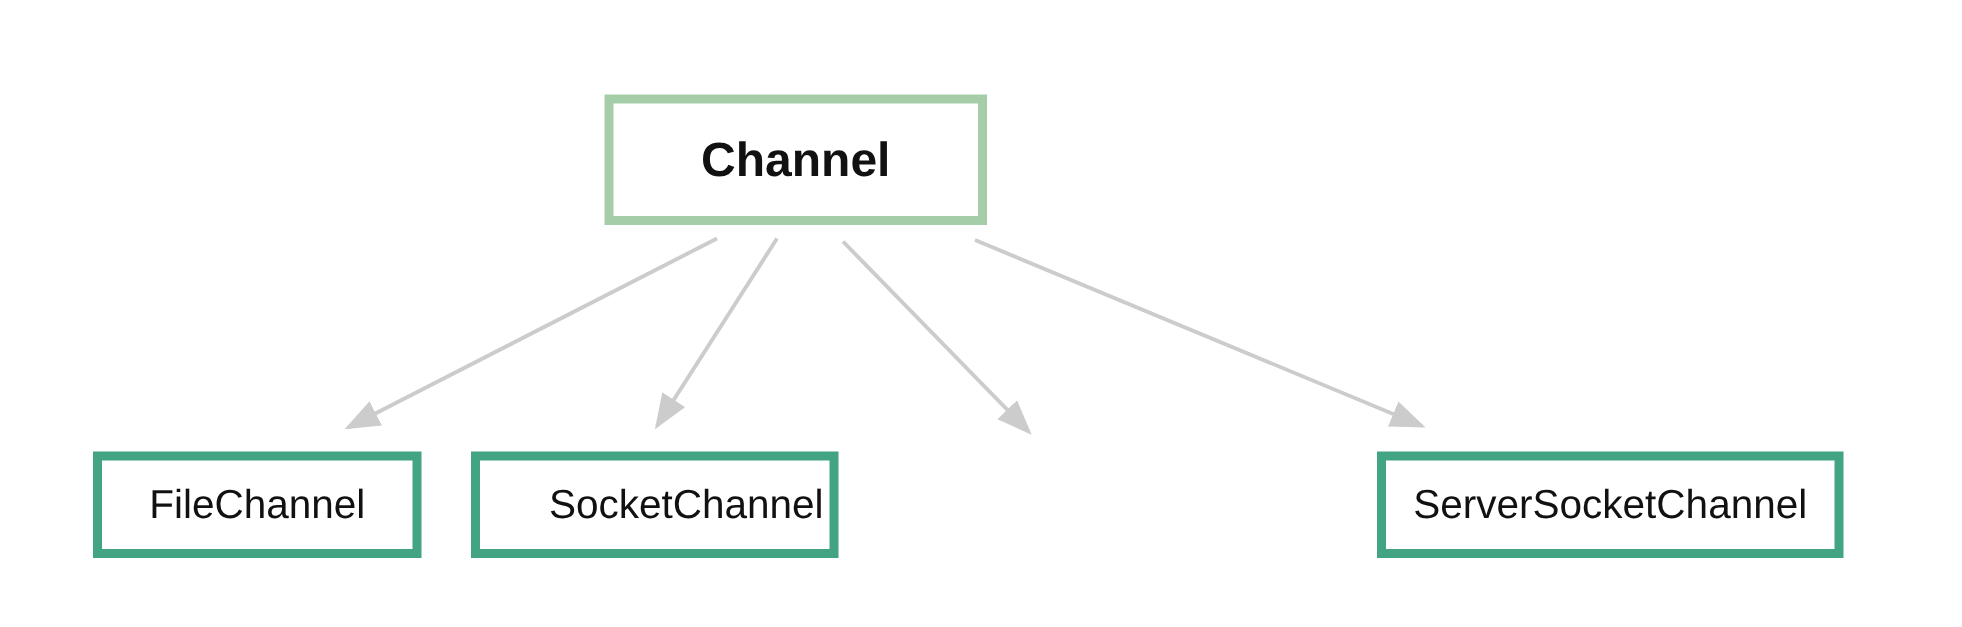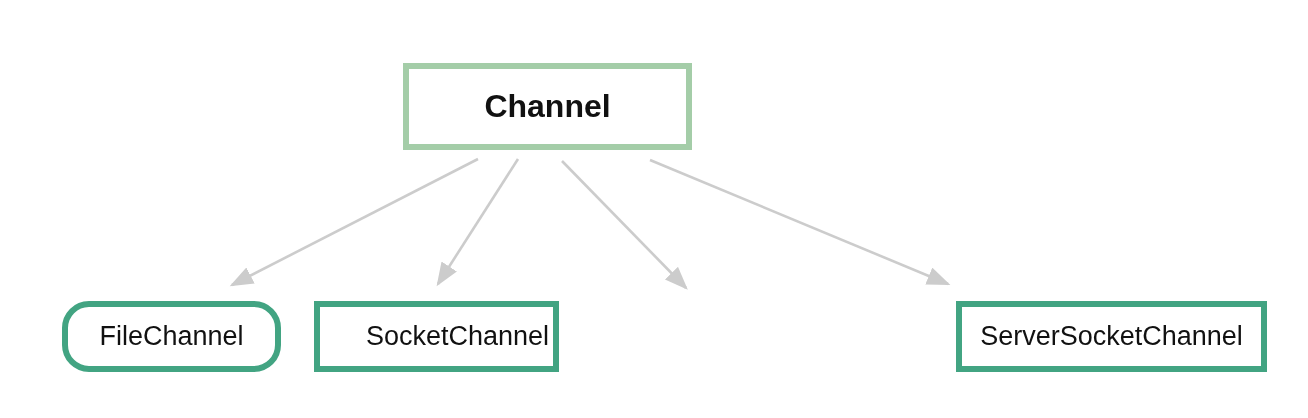--- a/index.html
+++ b/index.html
@@ -25,37 +25,37 @@
     position: absolute;
     display: flex;
     align-items: center;
     justify-content: center;
     background: var(--background);
     color: var(--text);
   }
   .node-root {
     left: 403px;
     top: 63px;
-    width: 289px;
+    width: 255px;
     height: 87px;
     border: 6px solid var(--parent-border);
     font-size: 32px;
     font-weight: bold;
   }
   .node-child {
     top: 301px;
     height: 71px;
     border: 6px solid var(--child-border);
     font-size: 27px;
     font-weight: 400;
   }
-  .node-file    { left: 62px;  width: 219px; border-radius: 27px; }
+  .node-file    { left: 62px;  width: 219px; }
   .node-socket  { left: 314px; width: 245px; padding-left: 42px; }
   .node-datagram{ left: 600px; width: 278px; }
-  .node-server  { left: 956px; width: 311px; }
+  .node-server  { left: 918px; width: 311px; }
   .arrows {
     position: absolute;
     left: 0; top: 0;
     width: 1308px;
     height: 418px;
     pointer-events: none;
   }
   .arrow-line {
     stroke: var(--arrow);
     stroke-width: 2.6;

